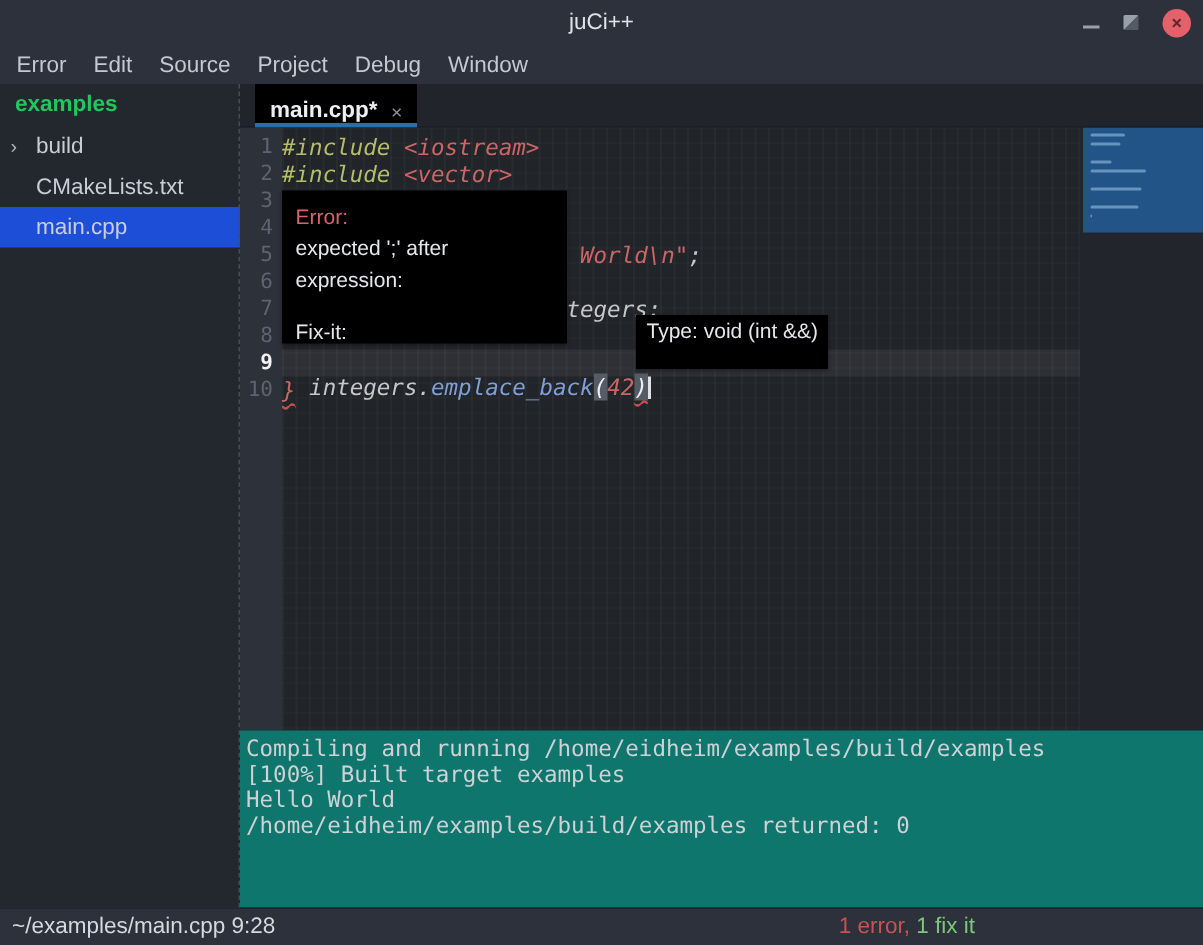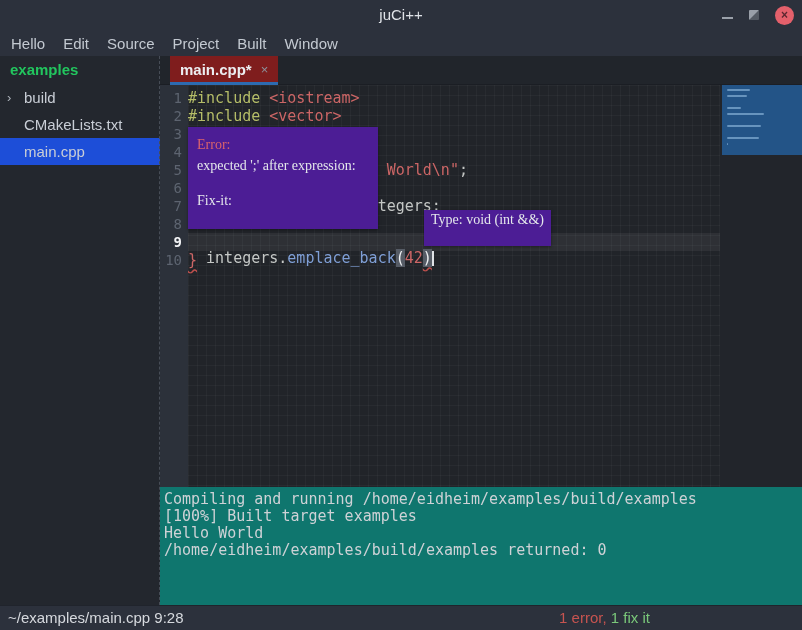--- a/index.html
+++ b/index.html
@@ -26,50 +26,50 @@
   .tree-item { height:27px; line-height:27px; color:#c9ced6; font-size:15px; padding-left:24px; position:relative; }
   .tree-item.selected { background:#1d4ed8; }
   .tree-chevron { position:absolute; left:7px; top:0; color:#aeb4bc; font-size:13px; }
 
   
   .main { position:absolute; left:160px; top:56px; right:0; bottom:25px; background:#212429; }
   .v-separator { position:absolute; left:159px; top:56px; bottom:25px; width:0; border-left:1px dashed #474d57; z-index:40; }
 
   
   .tabstrip { position:absolute; left:0; top:0; right:0; height:29px; background:#21252b; border-bottom:1px solid #1b1e24; }
-  .tab { position:absolute; left:10px; top:0; height:29px; background:#7f1d1d; border-bottom:3px solid #2d6bb1; display:flex; align-items:center; padding:0 10px; gap:9px; }
+  .tab { position:absolute; left:10px; top:0; height:29px; background:#000000; border-bottom:3px solid #2d6bb1; display:flex; align-items:flex-end; padding:0 10px; gap:9px; }
   .tab-label { color:#eceef1; font-size:15px; font-weight:bold; }
   .tab-close { color:#8d939c; font-size:13px; }
 
   
   .editor { position:absolute; left:0; top:29px; right:0; height:402px; overflow:hidden; }
   .gutter { position:absolute; left:0; top:0; bottom:0; width:28px; background:#2c313a; }
   .gutter-num { position:absolute; right:6px; width:22px; height:18px; line-height:18px; text-align:right;
                 color:#5d6470; font-size:14px; font-family:"DejaVu Sans Mono", monospace; }
   .gutter-num.current { color:#f2f3f5; font-weight:bold; }
   .codearea { position:absolute; left:28px; top:0; right:82px; bottom:0; background-color:#212429;
               background-image:linear-gradient(rgba(255,255,255,0.032) 1px, transparent 1px),
                                linear-gradient(90deg, rgba(255,255,255,0.032) 1px, transparent 1px);
               background-size:9px 10px; }
   .current-line { position:absolute; left:0; right:0; height:18px; background:rgba(255,255,255,0.06); }
   .code-line { position:absolute; left:0; right:0; height:18px; line-height:18px; white-space:pre;
-               font-family:"DejaVu Sans Mono", monospace; font-size:15px; color:#c5c8c6; }
+               font-family:"DejaVu Sans Mono", monospace; font-size:15px; color:#c5c8c6;font-style:italic; }
   .seg-pp  { color:#b5bd68; }
   .seg-inc { color:#cc6666; }
   .seg-str { color:#cc6666; }
   .seg-num { color:#cc6666; }
   .seg-fn  { color:#7f9fd6; }
   .seg-d   { color:#c5c8c6; }
   .seg-err { color:#cc6666; }
   .seg-bh  { background:#565c66; color:#eef0f2; }
   .sq { text-decoration-line:underline; text-decoration-style:wavy; text-decoration-color:#c0504d; text-underline-offset:3px; }
   .cursor { display:inline-block; width:2px; height:15px; background:#dfe2e6; vertical-align:middle; margin-left:0; }
 
   
-  .tooltip { position:absolute; background:#4c1d95; color:#e4e7eb; font-size:14px; z-index:30; box-shadow:0 1px 3px rgba(0,0,0,0.35);font-family:Liberation Serif, serif; }
+  .tooltip { position:absolute; background:#000000; color:#e4e7eb; font-size:14px; z-index:30; box-shadow:0 1px 3px rgba(0,0,0,0.35); }
   .tooltip-diag { left:28px; top:42px; width:190px; height:102px; padding:7px 9px; line-height:21px; }
   .tooltip-title { color:#d9626c; }
   .tooltip-gap { height:14px; }
   .tooltip-type { left:264px; top:125px; height:36px; line-height:20px; padding:0 7px; white-space:nowrap; }
 
   
   .minimap { position:absolute; right:0; top:0; width:82px; bottom:0; background:#22252b; }
   .minimap-view { position:absolute; left:2px; top:0; width:80px; height:70px; background:#235487; padding:4px 5px; }
   .mini-line { height:2px; margin-bottom:4px; background:rgba(160,200,235,0.55); border-radius:1px; }
 
@@ -92,25 +92,25 @@
   <div class="titlebar">
     <div class="title">juCi++</div>
     <div class="win-controls">
       <div class="btn-min"></div>
       <div class="btn-restore"></div>
       <div class="btn-close">×</div>
     </div>
   </div>
 
   <div class="menubar">
-      <span class="menu-item">Hello</span>
+      <span class="menu-item">Error</span>
       <span class="menu-item">Edit</span>
       <span class="menu-item">Source</span>
       <span class="menu-item">Project</span>
-      <span class="menu-item">Built</span>
+      <span class="menu-item">Debug</span>
       <span class="menu-item">Window</span>
     </div>
 
   <div class="sidebar">
     <div class="sidebar-header">examples</div>
     <div id="tree">
         <div class="tree-item"><span class="tree-chevron">›</span><span>build</span></div>
         <div class="tree-item"><span>CMakeLists.txt</span></div>
         <div class="tree-item selected"><span>main.cpp</span></div>
       </div>

